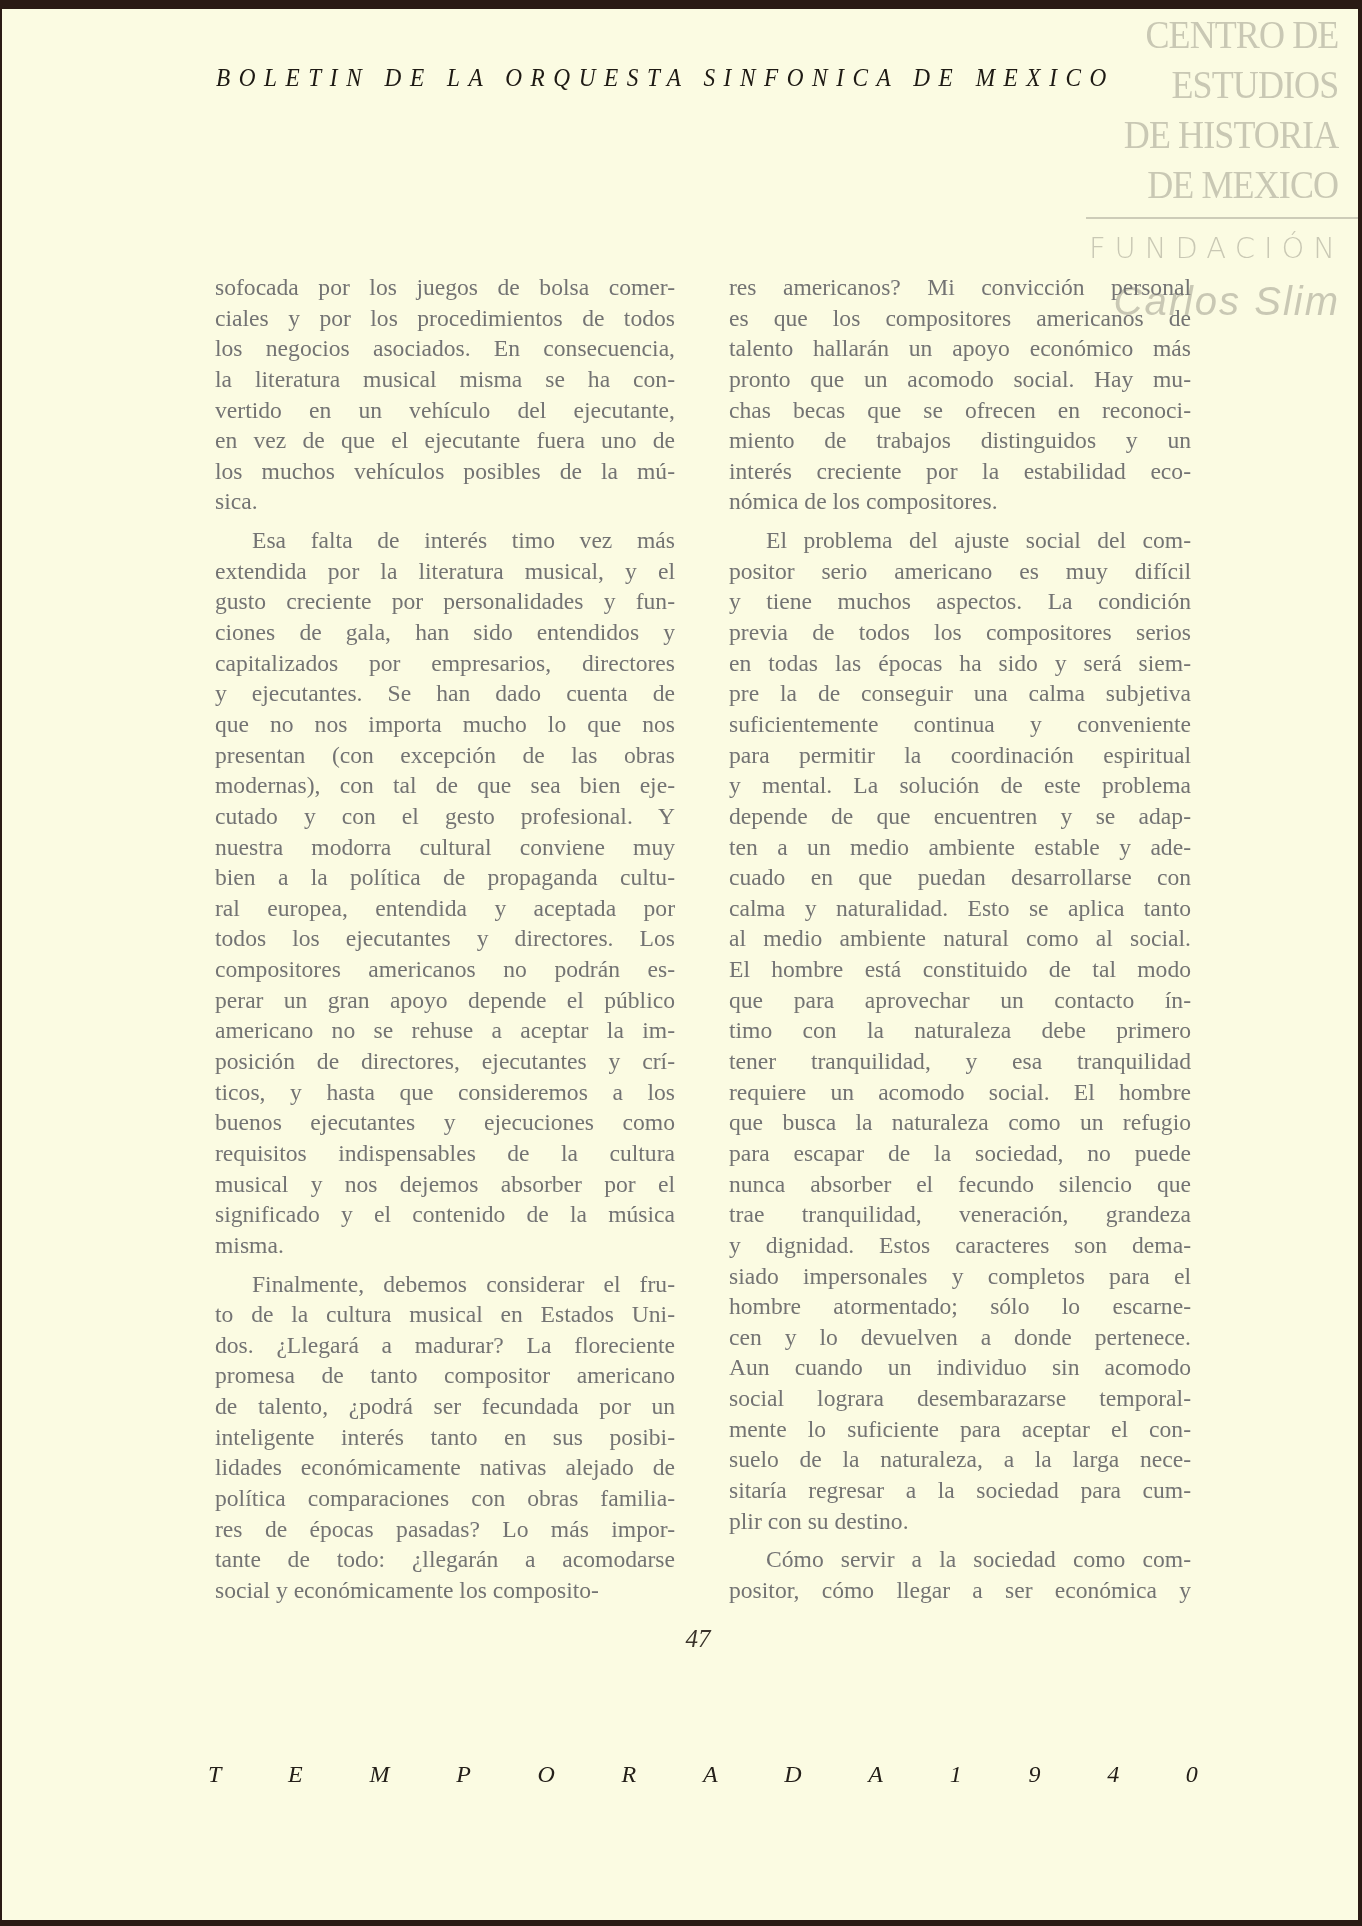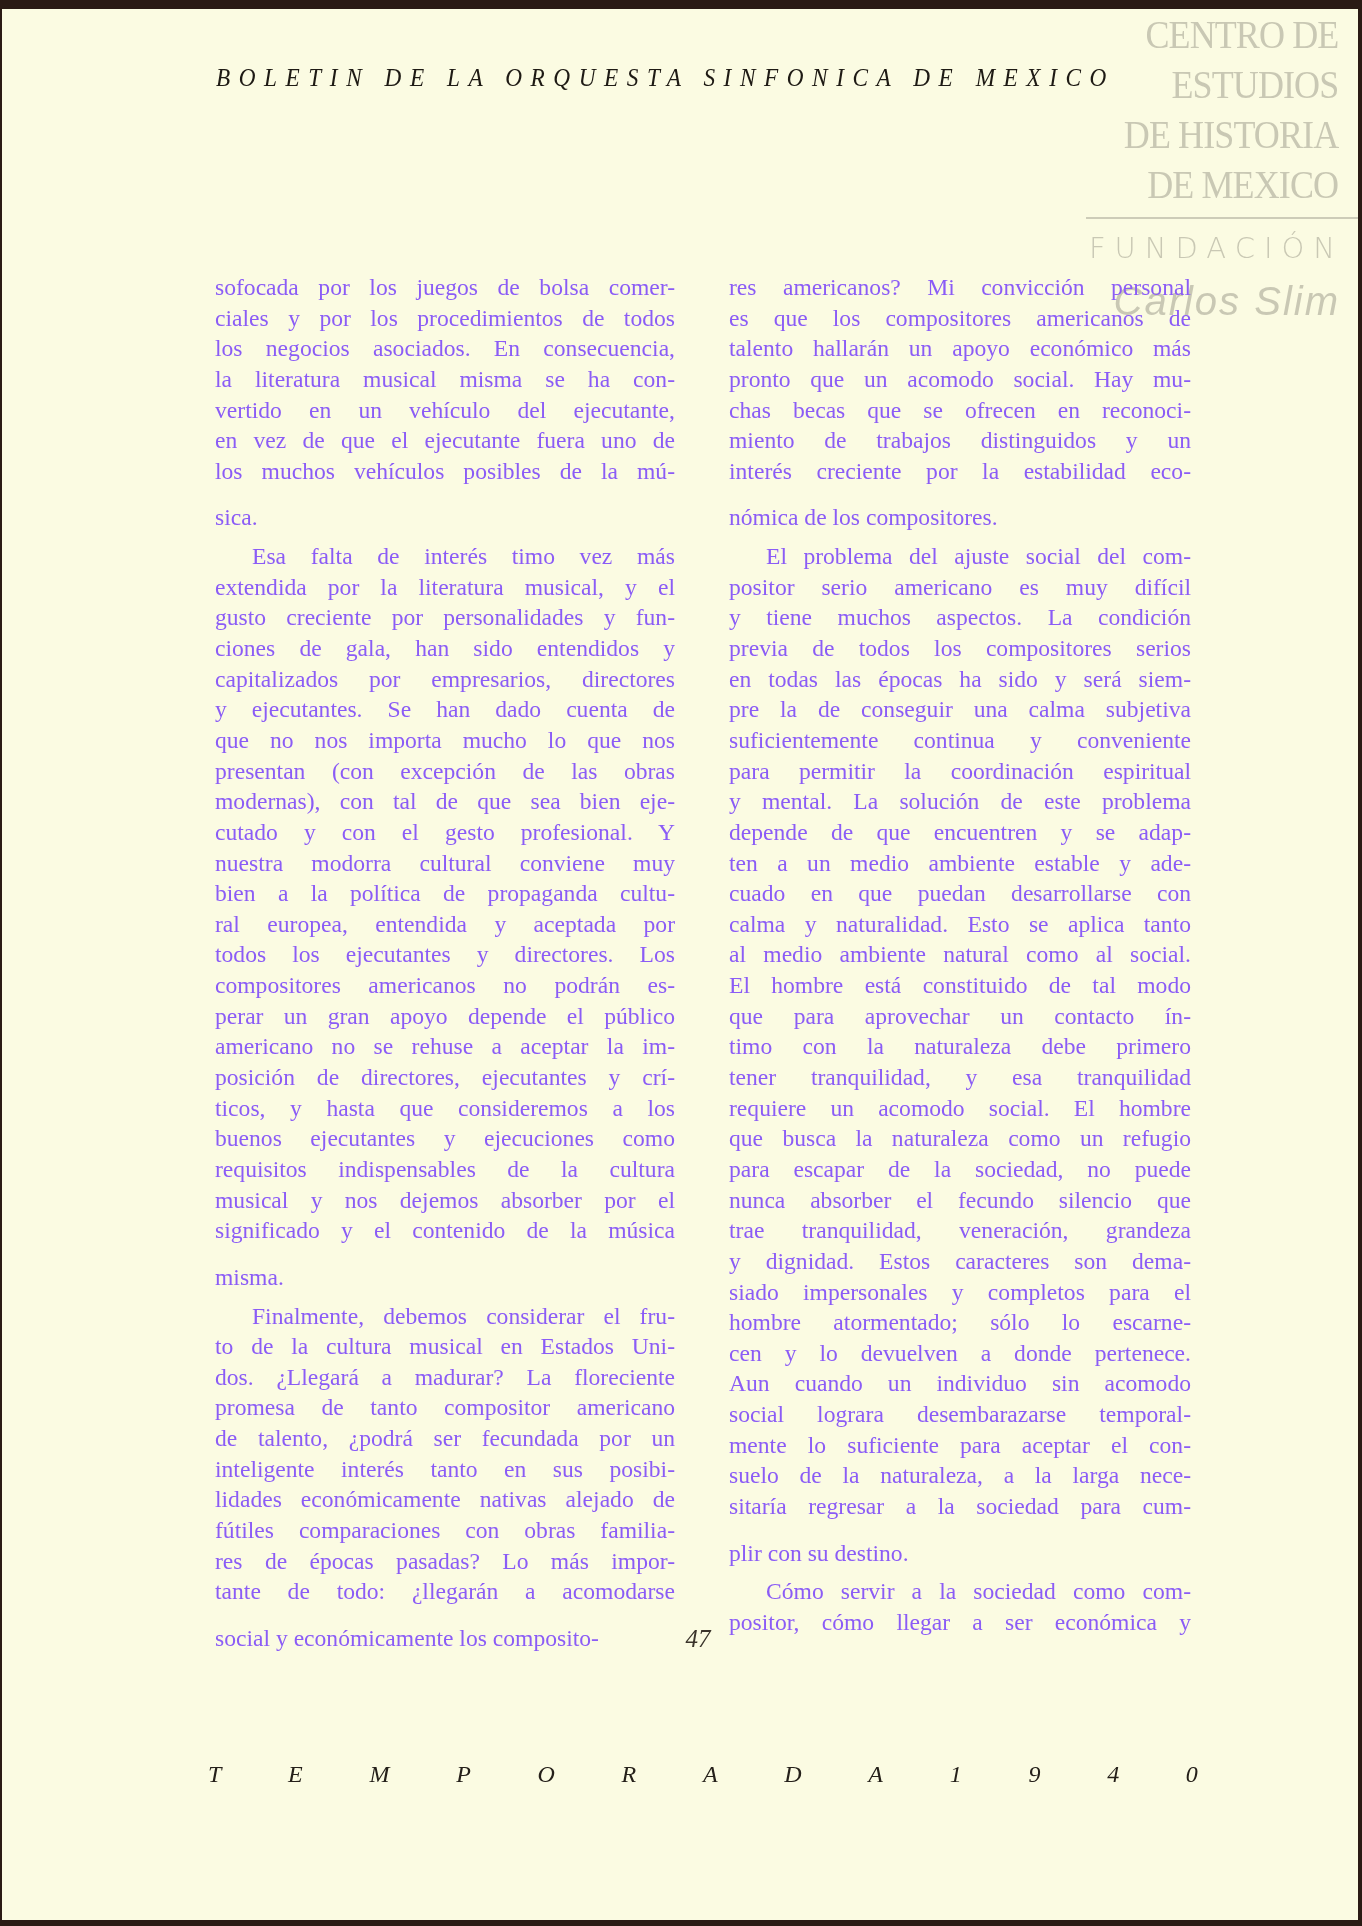--- a/index.html
+++ b/index.html
@@ -23,33 +23,33 @@
     white-space: nowrap;
     transform: scaleX(0.93);
     transform-origin: left center;
   }
   .col {
     position: absolute; top: 263px;
     width: 460px;
     font-family: "Liberation Serif", serif;
     font-size: 23.6px;
     line-height: 30.65px;
-    color: #8b5cf6;
+    color: #737373;
     text-align: justify;
   }
   .col.left { left: 213px; }
   .col.right { left: 727px; width: 462px; }
   .col .line {
     display: block;
     text-align: justify;
     text-align-last: justify;
     white-space: nowrap;
     height: 30.65px;
   }
-  .col .line.last { text-align-last: left; margin-top: 16px; }
+  .col .line.last { text-align-last: left; }
   .col .line.indent { padding-left: 37px; }
   .col .para-gap { display: block; height: 8px; }
   .page-number {
     position: absolute; left: 0; width: 1362px; top: 1616px;
     text-align: center;
     font-family: "Liberation Serif", serif;
     font-style: italic;
     font-size: 25px;
     color: #3a342b;
     padding-left: 30px; box-sizing: border-box;
@@ -143,21 +143,21 @@
       <span class="line">significado y el contenido de la música</span>
       <span class="line last">misma.</span>
       <span class="para-gap"></span>
       <span class="line indent">Finalmente, debemos considerar el fru-</span>
       <span class="line">to de la cultura musical en Estados Uni-</span>
       <span class="line">dos. ¿Llegará a madurar? La floreciente</span>
       <span class="line">promesa de tanto compositor americano</span>
       <span class="line">de talento, ¿podrá ser fecundada por un</span>
       <span class="line">inteligente interés tanto en sus posibi-</span>
       <span class="line">lidades económicamente nativas alejado de</span>
-      <span class="line">fútiles comparaciones con obras familia-</span>
+      <span class="line">política comparaciones con obras familia-</span>
       <span class="line">res de épocas pasadas? Lo más impor-</span>
       <span class="line">tante de todo: ¿llegarán a acomodarse</span>
       <span class="line last">social y económicamente los composito-</span>
     </div>
   <div class="col right">
       <span class="line">res americanos? Mi convicción personal</span>
       <span class="line">es que los compositores americanos de</span>
       <span class="line">talento hallarán un apoyo económico más</span>
       <span class="line">pronto que un acomodo social. Hay mu-</span>
       <span class="line">chas becas que se ofrecen en reconoci-</span>

